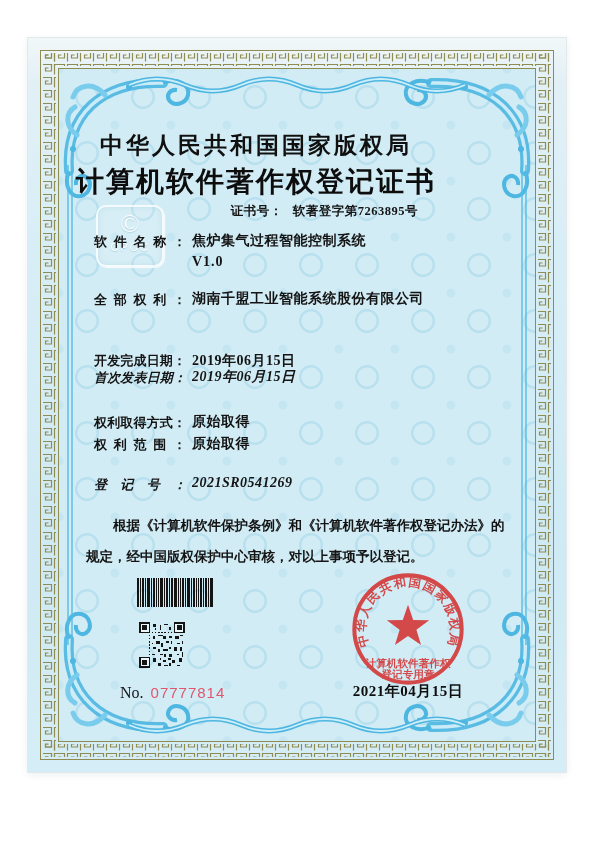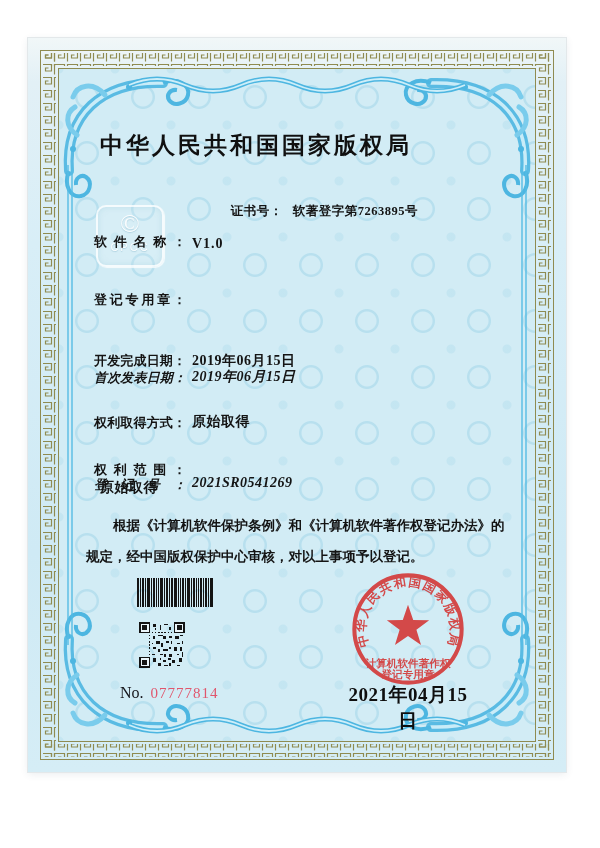--- a/index.html
+++ b/index.html
@@ -45,21 +45,21 @@
   .rows{position:absolute;left:66px;top:0;width:430px;}
   .row{position:absolute;display:flex;align-items:flex-start;}
   .row .lbl{
     display:inline-block;width:92px;font-size:13px;font-weight:bold;
     text-align:justify;text-align-last:justify;flex:none;letter-spacing:0;
     padding-top:1px;
   }
   .row .val{margin-left:6px;font-size:14px;font-weight:bold;letter-spacing:.5px;}
   .row .val .v2{display:block;margin-top:4px;letter-spacing:1px;}
   .row1{top:194px;} .row2{top:252px;} .row3{top:313px;align-items:flex-end;} .row4{top:330px;font-style:italic;}
-  .row5{top:375px;} .row6{top:422px;flex-direction:column;} .row7{top:437px;font-style:italic;}
+  .row5{top:375px;} .row6{top:397px;} .row7{top:437px;font-style:italic;}
   .statement{
     position:absolute;left:58px;top:472px;width:424px;
     font-size:13.5px;font-weight:bold;line-height:31px;color:#141414;letter-spacing:0;
   }
   .statement .l1{display:block;text-indent:27px;}
   .statement .l2{display:block;}
 
   
   .cpcc{
     position:absolute;left:68px;top:167px;width:64px;height:58px;z-index:1;
@@ -70,29 +70,29 @@
     text-shadow:0 1px 1px rgba(140,185,205,.55);
   }
   .cpcc .c{font-size:26px;line-height:34px;display:block;}
   .cpcc .t{font-size:11px;letter-spacing:2px;display:block;font-family:"Liberation Sans","DejaVu Sans",sans-serif;}
 
   
   .barcode{position:absolute;left:109px;top:540px;width:76px;height:29px;}
   .qrcode{position:absolute;left:111px;top:584px;width:46px;height:46px;}
   .serial{position:absolute;left:92px;top:646px;font-size:16px;color:#15151a;}
   .serial .num{
-    color:#e0566d;font-family:Liberation Serif, serif;
+    color:#e0566d;font-family:Liberation Sans, sans-serif;
     font-size:15px;letter-spacing:1px;margin-left:7px;
   }
 
   
   .seal{position:absolute;left:322px;top:533px;width:116px;height:116px;z-index:3;opacity:.93;}
   .issue-date{
     position:absolute;left:318px;top:644px;width:124px;text-align:center;
-    font-size:19px;font-weight:bold;letter-spacing:.5px;color:#0e0e0e;z-index:4;
+    font-size:15px;font-weight:bold;letter-spacing:.5px;color:#0e0e0e;z-index:4;
   }
 </style>
 </head>
 <body>
 
 <div class="paper">
 
   <svg class="frame" viewBox="0 0 514 710" aria-hidden="true">
     <defs>
       <pattern id="gk" width="13" height="13" patternUnits="userSpaceOnUse">
@@ -138,34 +138,37 @@
   </div>
 
   <div class="cpcc">
     <span class="c">©</span>
     <span class="t">CPCC</span>
   </div>
 
   <div class="content">
 
     <div class="authority">中华人民共和国国家版权局</div>
+    <div class="cert-title">计算机软件著作权登记证书</div>
 
     <div class="certno-line">
       <span>证书号：</span><span class="gap"></span><span>软著登字第7263895号</span>
     </div>
 
     <div class="rows">
       <div class="row row1">
         <span class="lbl">软件名称：</span>
         <span class="val">
+          <span>焦炉集气过程智能控制系统</span>
           <span class="v2">V1.0</span>
         </span>
       </div>
       <div class="row row2">
-        <span class="lbl">登记专用章：</span>
+        <span class="lbl">全部权利：</span>
+        <span class="val">湖南千盟工业智能系统股份有限公司</span>
       </div>
       <div class="row row3">
         <span class="lbl">开发完成日期：</span>
         <span class="val">2019年06月15日</span>
       </div>
       <div class="row row4">
         <span class="lbl">首次发表日期：</span>
         <span class="val">2019年06月15日</span>
       </div>
       <div class="row row5">

